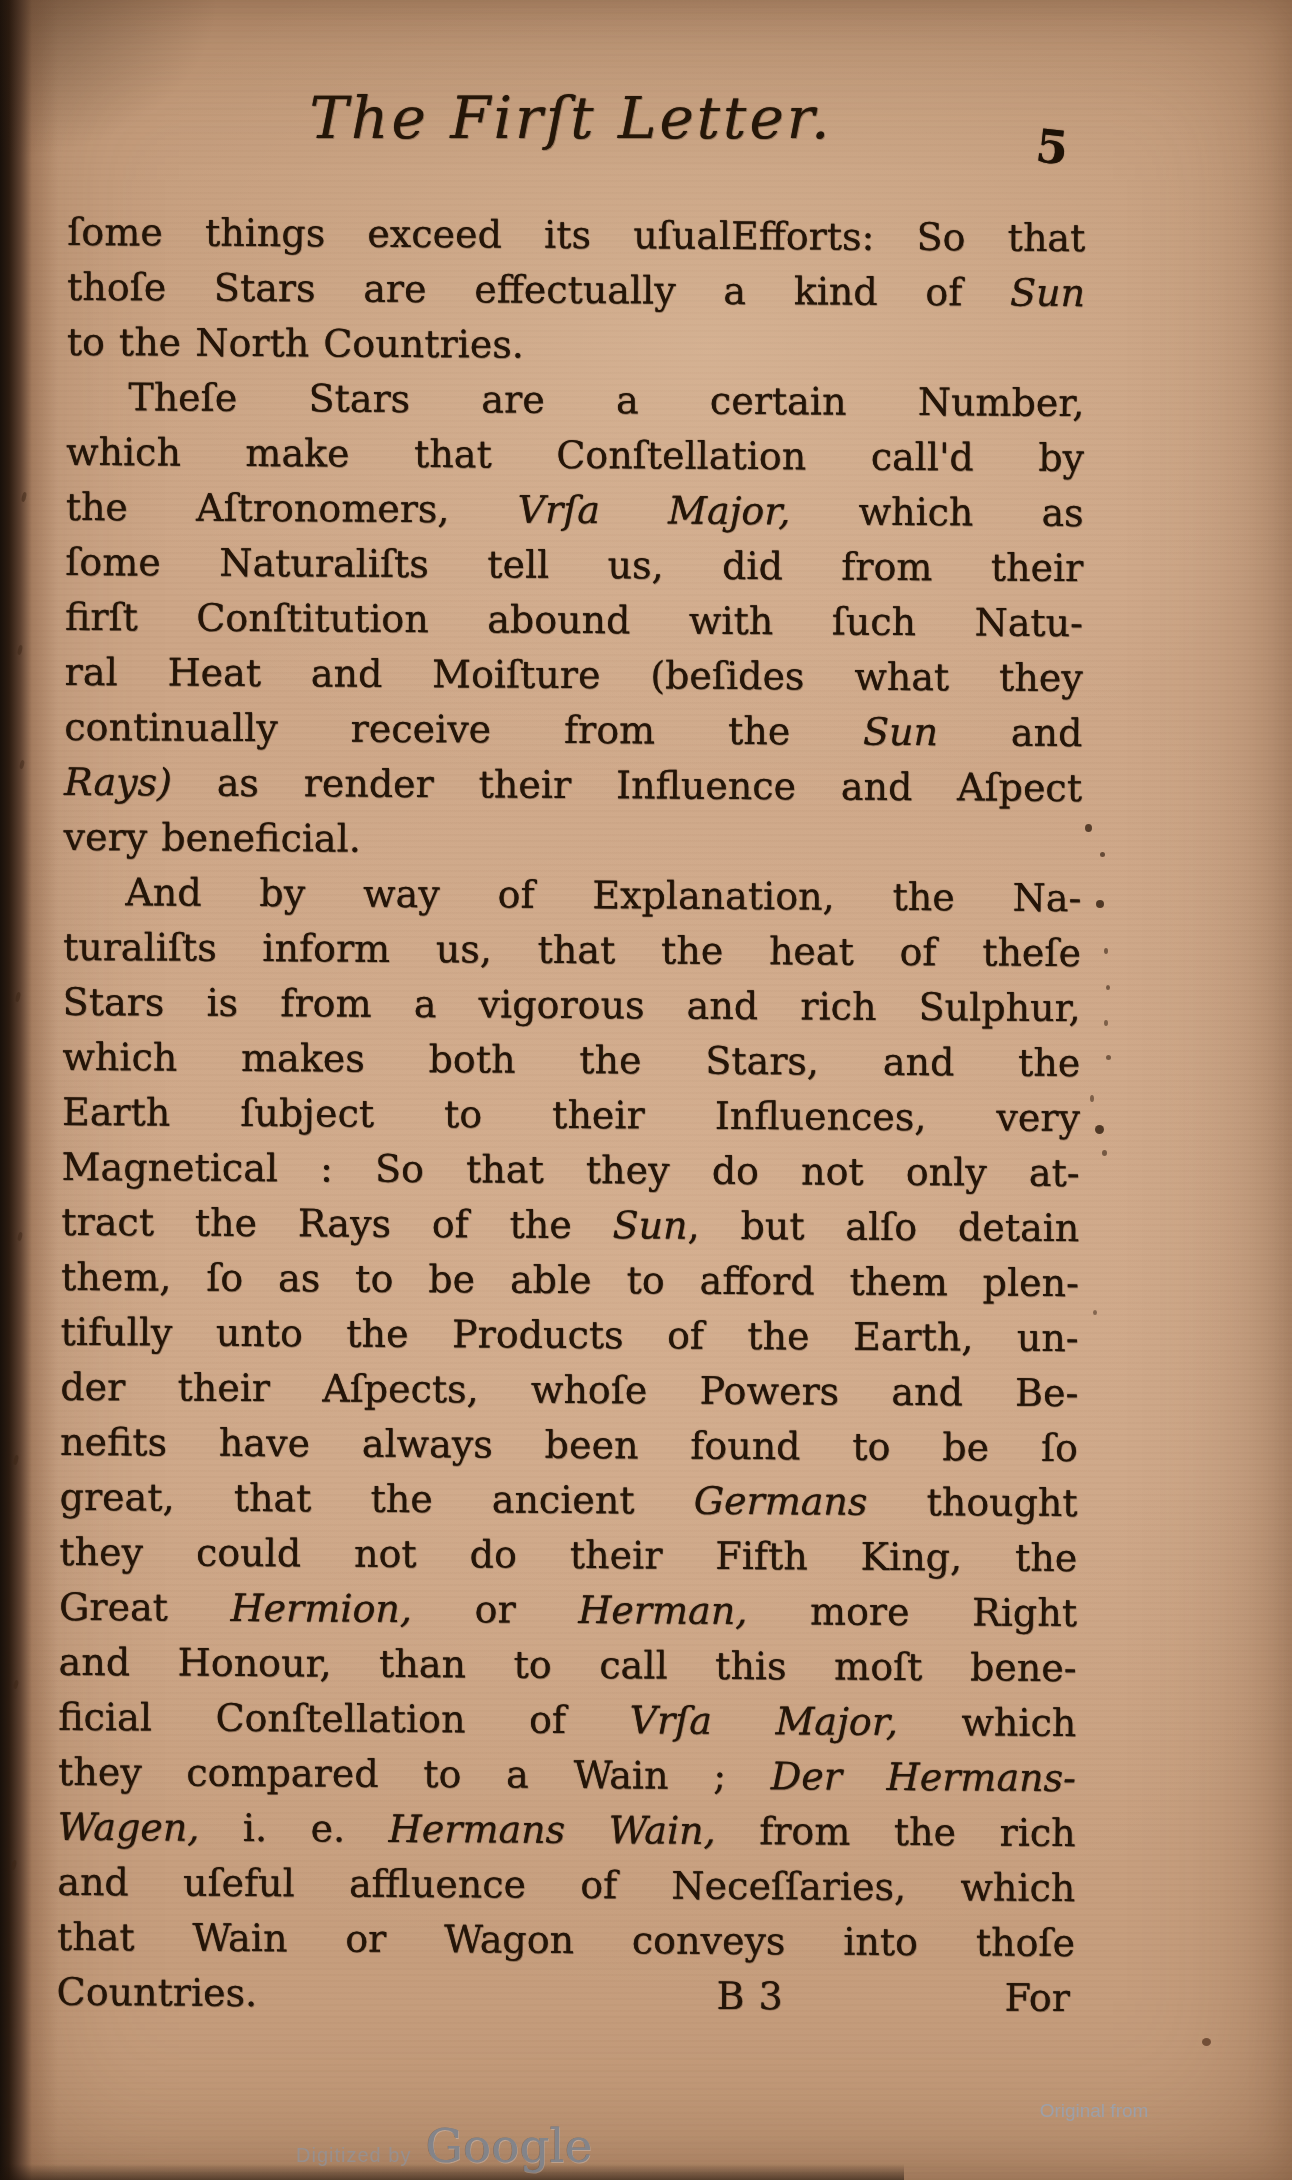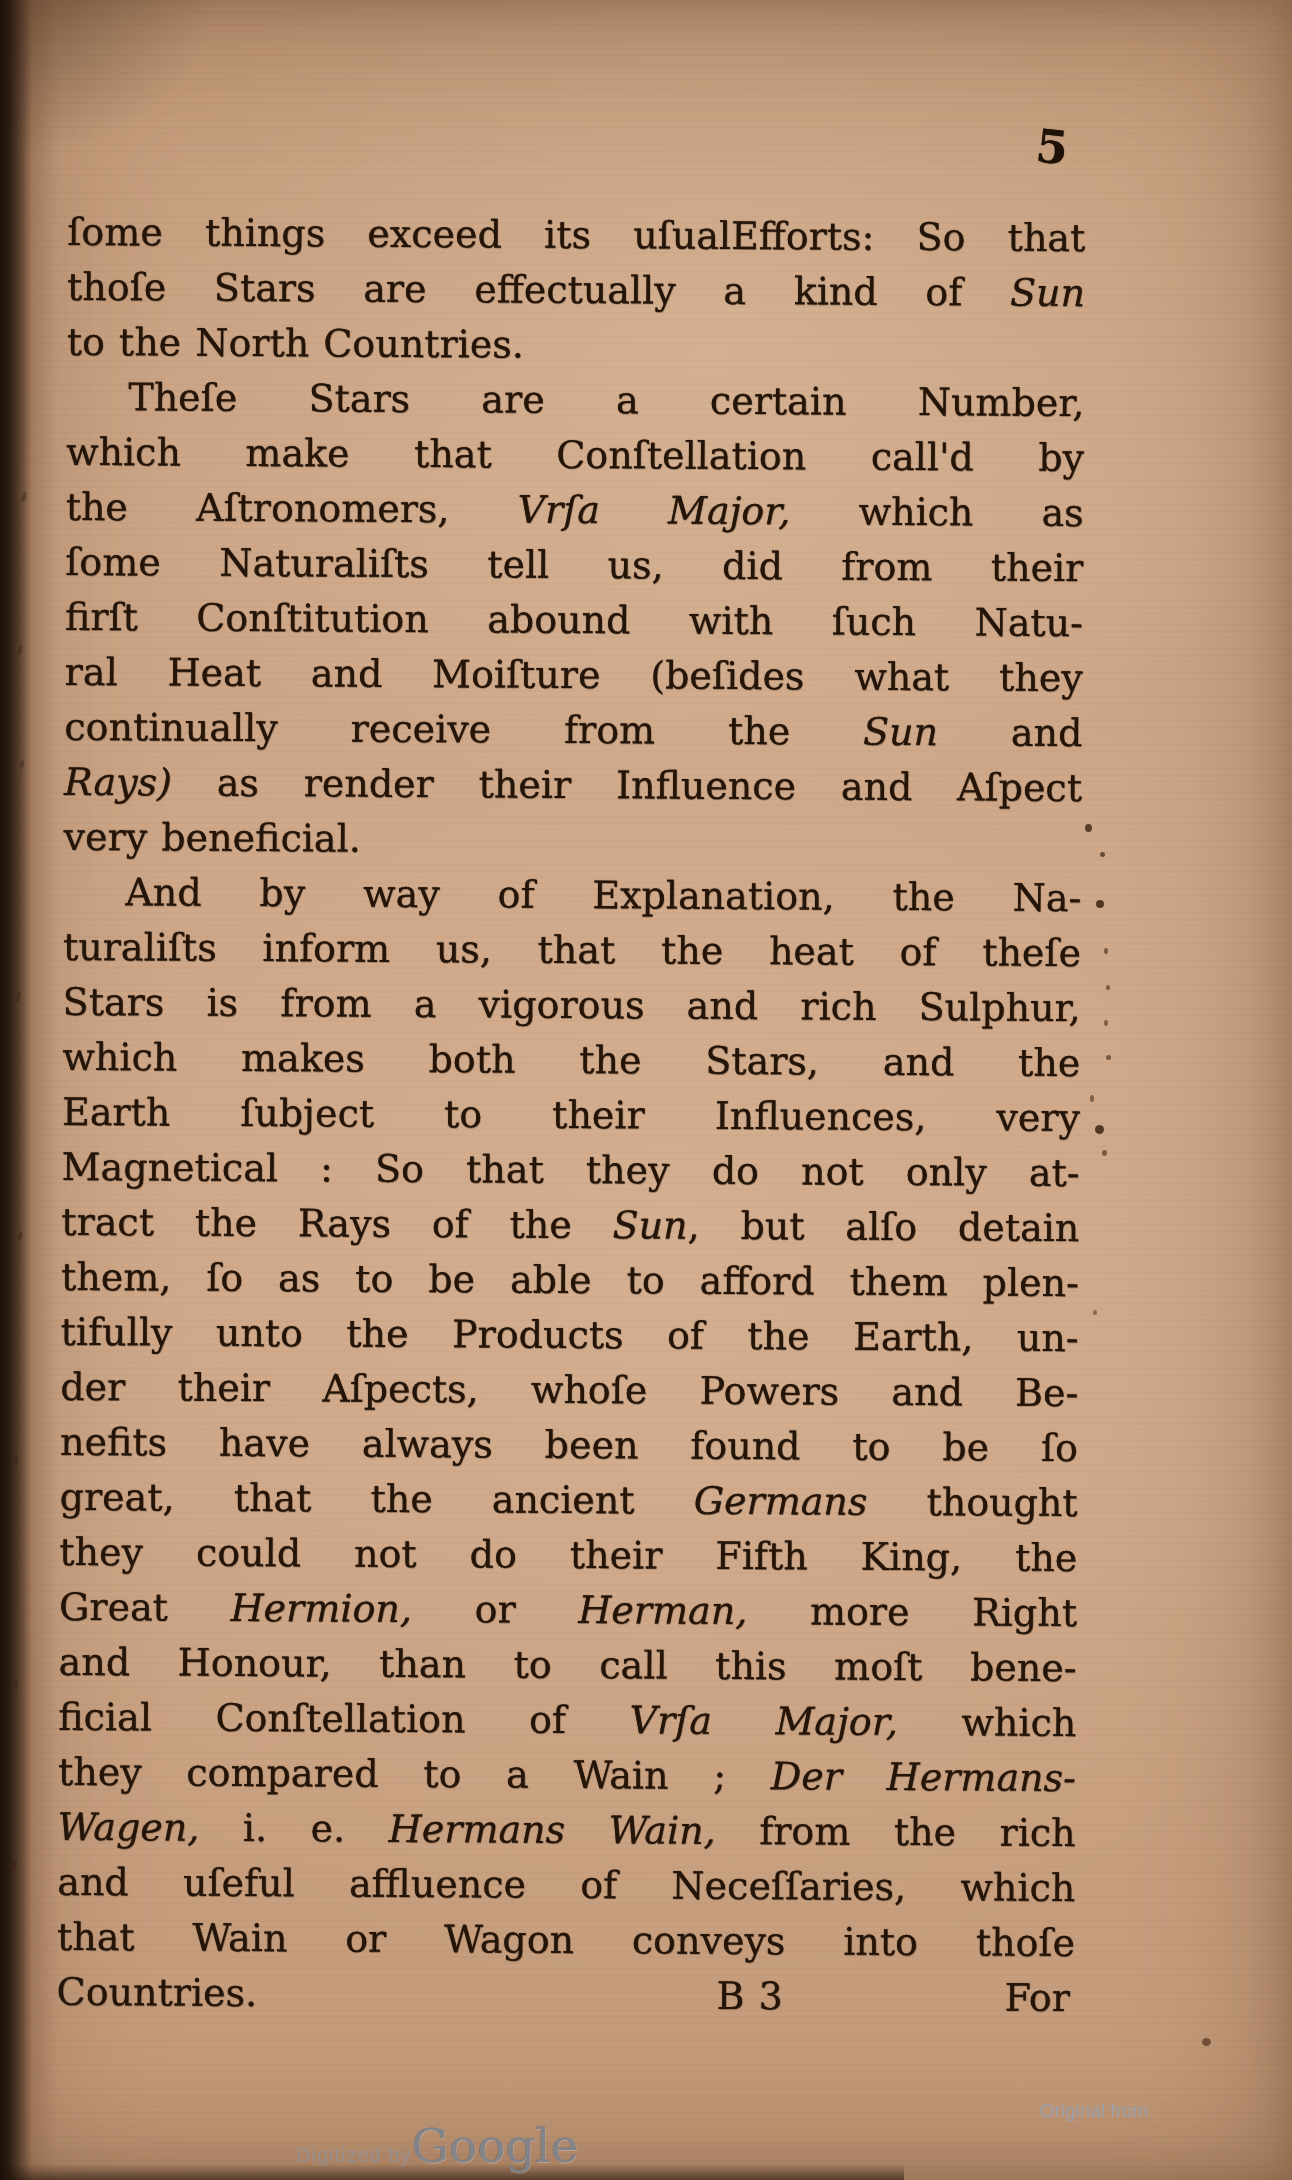--- a/index.html
+++ b/index.html
@@ -63,40 +63,43 @@
   .speck{position:absolute;border-radius:50%;background:#3a2414;}
   .wm-left{
     position:absolute;left:296px;top:2118px;
     color:#878e99;opacity:0.88;
     font-family:"Liberation Sans", sans-serif;
     display:flex;align-items:baseline;
   }
   .wm-left .dig{font-size:20px;letter-spacing:1px;color:#8d96a4;opacity:0.75;}
   .wm-left .goo{
     font-family:"DejaVu Serif", serif;
-    font-size:47px;color:#7d848f;
+    font-size:47px;margin-left:14px;color:#7d848f;
     text-shadow:0.5px 0.5px 0 rgba(230,230,235,0.35), -0.5px -0.5px 0 rgba(60,65,75,0.45);
   }
   .wm-right{
     position:absolute;left:896px;top:2100px;width:396px;
     text-align:center;color:#95a4b8;opacity:0.8;
     font-family:"Liberation Sans", sans-serif;
   }
   .wm-right .of{font-size:19px;margin-bottom:16px;}
   .wm-right .inst{font-size:27px;letter-spacing:1px;}
 </style>
 </head>
 <body>
 
 <div class="page">
 
   <div class="spine"></div>
   <div class="corner-shade"></div>
   <div class="bottom-shade"></div>
 
+  <div class="header">
+    <span class="title">The Firſt Letter.</span>
+  </div>
   <div class="pagenum">5</div>
 
   <div class="text-col">
     <div>
         <div class="line j"><span>ſome things exceed its uſualEfforts: So that</span></div>
         <div class="line j"><span>thoſe Stars are effectually a kind of </span><span class="it">Sun</span></div>
         <div class="line"><span>to the North Countries.</span></div>
         <div class="line j ind"><span>Theſe Stars are a certain Number,</span></div>
         <div class="line j"><span>which make that Conſtellation call'd by</span></div>
         <div class="line j"><span>the Aſtronomers, </span><span class="it">Vrſa Major,</span><span> which as</span></div>

